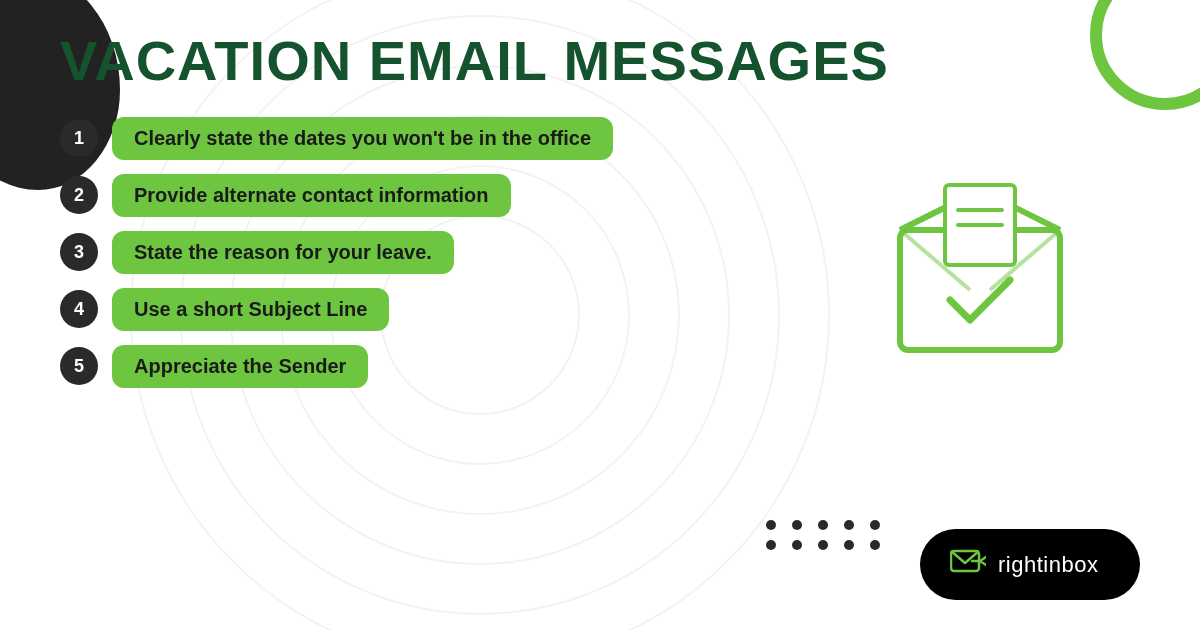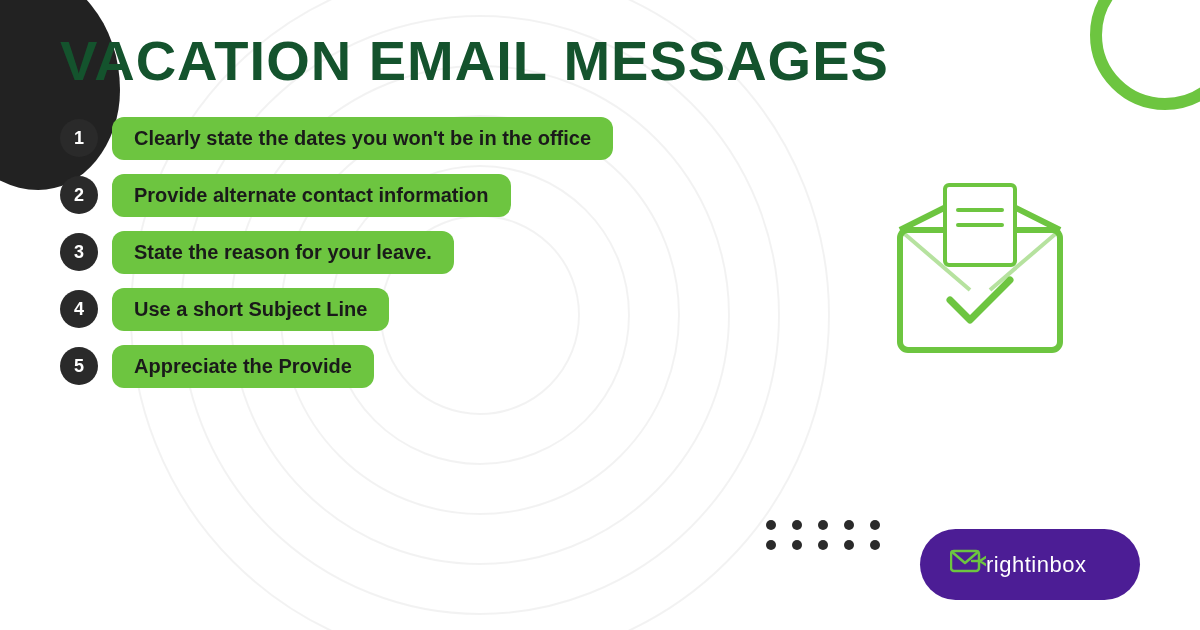--- a/index.html
+++ b/index.html
@@ -141,25 +141,26 @@
     .email-icon-svg {
       width: 100%;
       height: 100%;
     }
 
     
     .logo-badge {
       position: absolute;
       bottom: 30px;
       right: 60px;
-      background: #4c1d95;
+      background: #000000;
       border-radius: 50px;
       padding: 18px 30px;
       display: flex;
       align-items: center;
+      gap: 12px;
       min-width: 220px;
     }
 
     .logo-icon {
       color: #6dc540;
       font-size: 28px;
     }
 
     .logo-text {
       color: #ffffff;
@@ -223,21 +224,21 @@
       <div class="item-label">State the reason for your leave.</div>
     </div>
 
     <div class="item-row">
       <div class="item-number">4</div>
       <div class="item-label">Use a short Subject Line</div>
     </div>
 
     <div class="item-row">
       <div class="item-number">5</div>
-      <div class="item-label">Appreciate the Provide</div>
+      <div class="item-label">Appreciate the Sender</div>
     </div>
 
   </div>
 </div>
 
 <div class="dots-decoration">
   <div class="dots-row">
     <div class="dot"></div>
     <div class="dot"></div>
     <div class="dot"></div>

